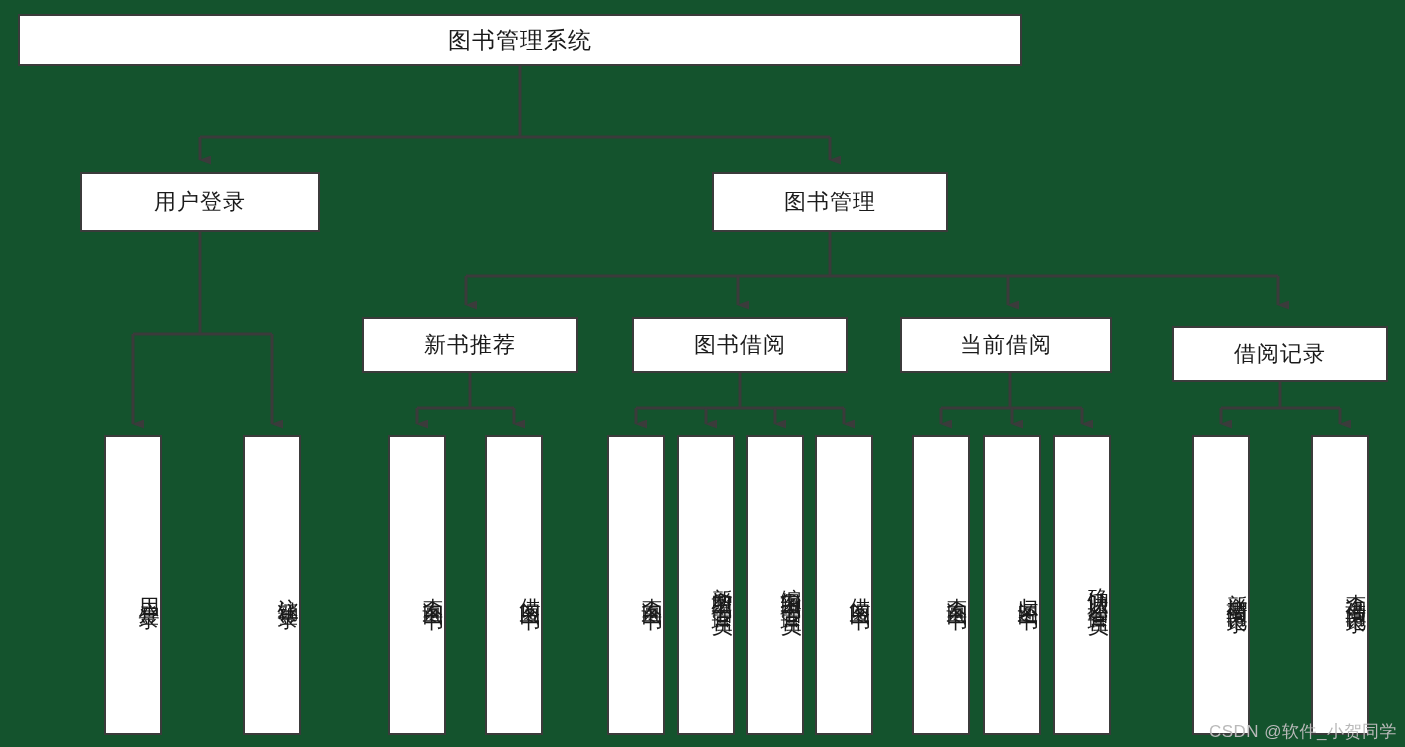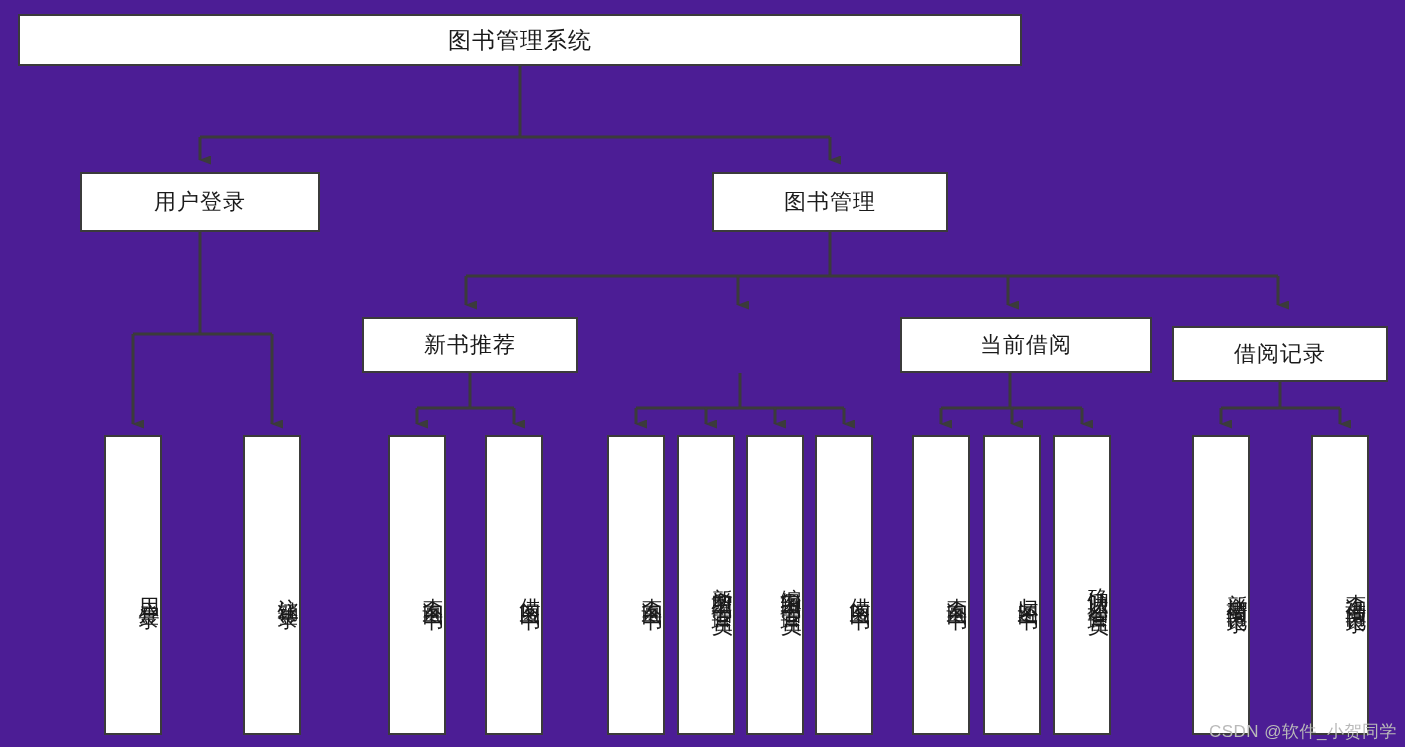--- a/index.html
+++ b/index.html
@@ -10,21 +10,21 @@
   body {
     width: 1405px;
     height: 747px;
     font-family: "Liberation Sans", "DejaVu Sans", sans-serif;
     overflow: hidden;
   }
   #diagram-root {
     position: relative;
     width: 1405px;
     height: 747px;
-    background: #4c1d95;
+    background: #14532d;
   }
   svg.edges {
     position: absolute;
     left: 0;
     top: 0;
     width: 1405px;
     height: 747px;
   }
   .node {
     position: absolute;
@@ -120,21 +120,22 @@
       <line x1="1340" y1="408" x2="1340" y2="424" marker-end="url(#arrowhead)"></line>
     </g>
   </svg>
 
   <div class="node horiz root" style="left:18px;top:14px;width:1004px;height:52px;">图书管理系统</div>
 
   <div class="node horiz" style="left:80px;top:172px;width:240px;height:60px;">用户登录</div>
   <div class="node horiz" style="left:712px;top:172px;width:236px;height:60px;">图书管理</div>
 
   <div class="node horiz" style="left:362px;top:317px;width:216px;height:56px;">新书推荐</div>
-  <div class="node horiz" style="left:900px;top:317px;width:252px;height:56px;">当前借阅</div>
+  <div class="node horiz" style="left:632px;top:317px;width:216px;height:56px;">图书借阅</div>
+  <div class="node horiz" style="left:900px;top:317px;width:212px;height:56px;">当前借阅</div>
   <div class="node horiz" style="left:1172px;top:326px;width:216px;height:56px;">借阅记录</div>
 
   <div class="node vert" style="left:104px;top:435px;width:58px;height:300px;">用户登录</div>
   <div class="node vert" style="left:243px;top:435px;width:58px;height:300px;">注销登录</div>
 
   <div class="node vert" style="left:388px;top:435px;width:58px;height:300px;">查询图书</div>
   <div class="node vert" style="left:485px;top:435px;width:58px;height:300px;">借阅图书</div>
 
   <div class="node vert" style="left:607px;top:435px;width:58px;height:300px;">查询图书</div>
   <div class="node vert" style="left:677px;top:435px;width:58px;height:300px;">新增图书（管理员）</div>

